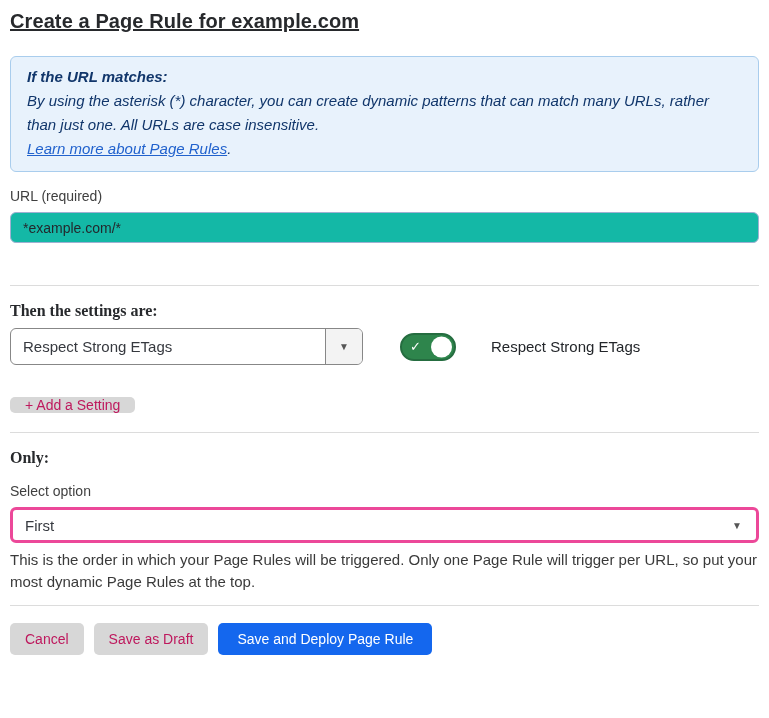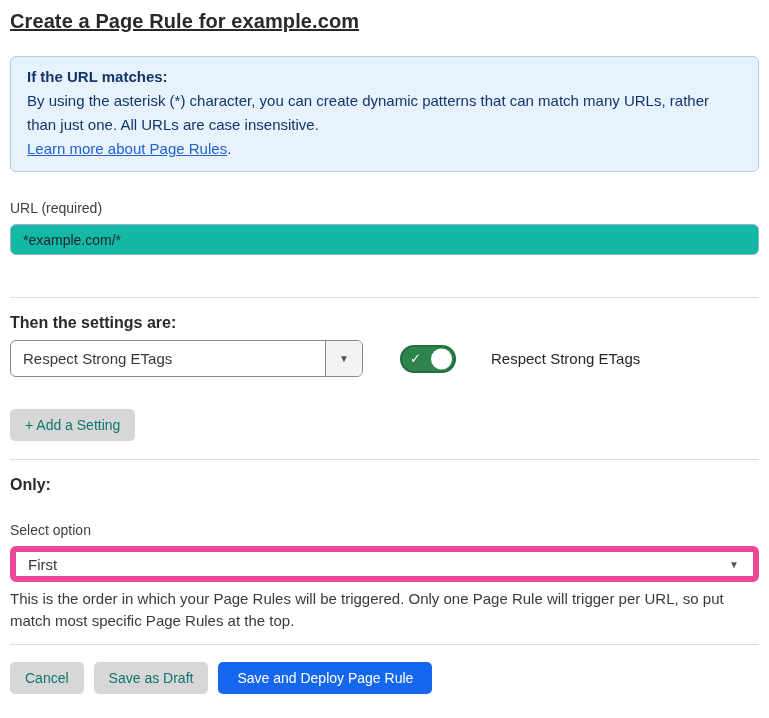--- a/index.html
+++ b/index.html
@@ -15,46 +15,47 @@
 
   .info-box {
     margin-top: 23px;
     background: #e8f2fc;
     border: 1px solid #a9cded;
     border-radius: 6px;
     padding: 8px 16px 10px 16px;
     color: #11366b;
     font-size: 15px;
     line-height: 24px;
+    font-style: italic;
   }
   .info-box .info-heading { font-weight: 700; }
   .info-box a.info-link { color: #2162cd; text-decoration: underline; cursor: pointer; margin-top: 12px; }
 
-  .field-label { margin-top: 28px; font-size: 14px; color: #3f3f3f; }
+  .field-label { margin-top: 16px; font-size: 14px; color: #3f3f3f; }
 
   .url-input {
     margin-top: 8px;
     width: 749px; height: 31px;
     background: #14b8a6;
     border: 1px solid #9fb0d2;
     border-radius: 6px;
     padding: 0 12px;
     font-size: 14px;
     color: #23282d;
     font-family: inherit;
     outline: none;
     display: block;
   }
 
   .divider { border: none; border-top: 1px solid #dcdcdc; height: 0; }
   .divider-1 { margin-top: 42px; }
   .divider-2 { margin-top: 18px; }
   .divider-3 { margin-top: 12px; }
 
-  .section-heading { margin-top: 16px; font-size: 16px; font-weight: 700; color: #27292c; }
+  .section-heading { margin-top: 16px; font-size: 16px; font-weight: 700; color: #27292c; font-family: Liberation Serif, serif; }
 
   .setting-row { margin-top: 8px; display: flex; align-items: center; gap: 20px; }
 
   .custom-select {
     width: 353px; height: 37px;
     border: 1px solid #878787;
     border-radius: 6px;
     background: #ffffff;
     display: flex;
     align-items: stretch;
@@ -96,29 +97,29 @@
   }
   .toggle-label { margin-left: 15px; font-size: 15px; color: #23262a; }
 
   .btn {
     display: inline-block;
     border: none; border-radius: 5px;
     font-family: inherit; font-size: 14px;
     cursor: pointer;
   }
   .btn-secondary {
-    background: #d7d7d7; color: #0f766e;
-    padding: 8px 15px;
+    background: #d7d7d7; color: #be185d;
+    padding: 0 15px;
   }
   .add-setting-btn { margin-top: 32px; }
 
   .wide-select {
     margin-top: 8px;
     width: 749px; height: 36px;
-    border: 6px solid #ec4899;
+    border: 3px solid #ec4899;
     border-radius: 6px;
     background: #ffffff;
     display: flex; align-items: center; justify-content: space-between;
     padding: 0 14px 0 12px;
     font-size: 15px; color: #36393f;
     cursor: pointer;
   }
   .wide-select .select-arrow { font-size: 10px; color: #555555; }
 
   .help-text {
@@ -174,21 +175,21 @@
 
   <h2 class="section-heading">Only:</h2>
 
   <div class="field-label">Select option</div>
 
   <div class="wide-select">
     <span>First</span>
     <span class="select-arrow">▼</span>
   </div>
 
-  <div class="help-text">This is the order in which your Page Rules will be triggered. Only one Page Rule will trigger per URL, so put match most specific Page Rules at the top.</div>
+  <div class="help-text">This is the order in which your Page Rules will be triggered. Only one Page Rule will trigger per URL, so put your most dynamic Page Rules at the top.</div>
 
   <hr class="divider divider-3">
 
   <div class="actions">
     <button class="btn btn-secondary">Cancel</button>
     <button class="btn btn-secondary">Save as Draft</button>
     <button class="btn btn-primary">Save and Deploy Page Rule</button>
   </div>
 
 </div>

